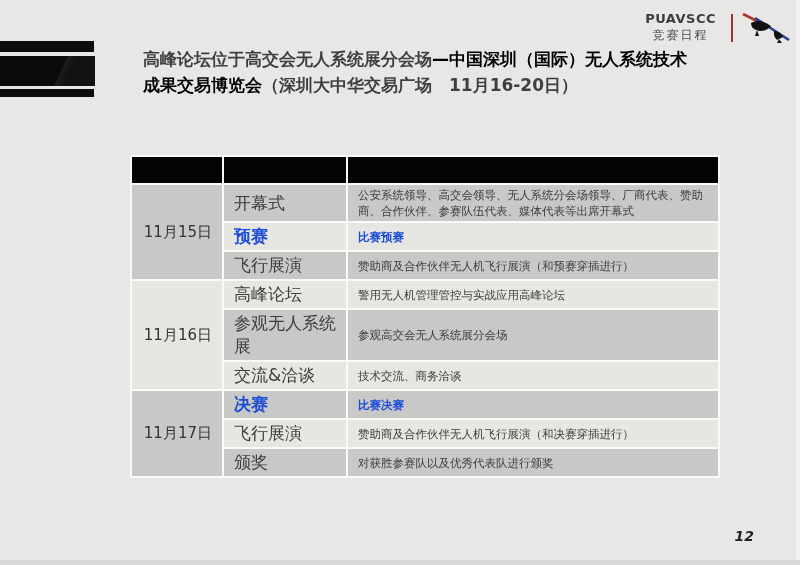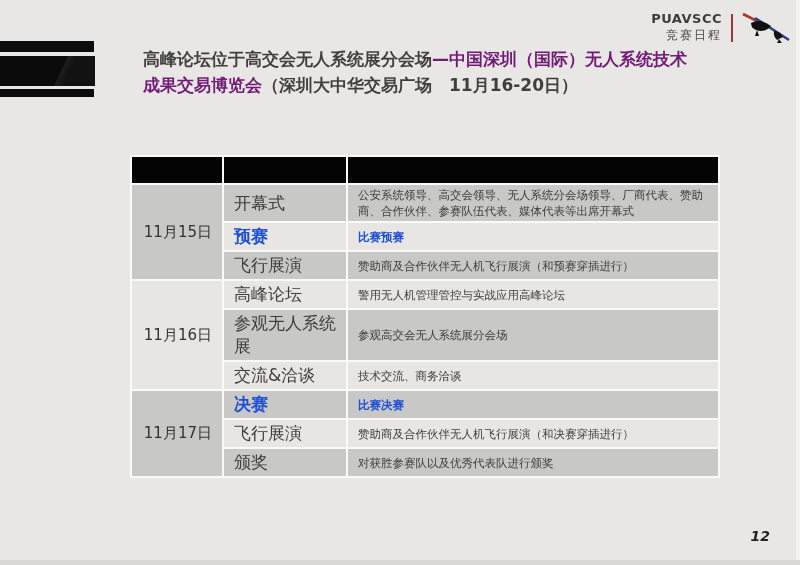--- a/index.html
+++ b/index.html
@@ -18,30 +18,30 @@
 
   
   .bar{position:absolute;left:0;background:#0c0c0c;}
   .bar-thin-top{top:41px;width:94px;height:11px;}
   .bar-thick{top:56px;width:95px;height:30px;
     background:linear-gradient(115deg,#0b0b0b 62%,#1e1e1e 63%,#121212 70%);}
   .bar-thin-bottom{top:89px;width:94px;height:8px;}
 
   
   .brand{position:absolute;top:9px;right:8px;display:flex;align-items:center;}
-  .brand-text{text-align:right;line-height:1.15;margin-right:9px;}
+  .brand-text{text-align:center;line-height:1.15;margin-right:15px;}
   .brand-name{font-size:13px;font-weight:700;color:#3c3c3c;letter-spacing:.5px;}
   .brand-sub{font-size:12px;color:#4a4a4a;letter-spacing:2px;margin-top:2px;}
   .brand-divider{width:2px;height:28px;background:#9c3338;margin-right:7px;}
   .drone{width:52px;height:37px;}
 
   
   .title{position:absolute;left:143px;top:46px;width:570px;
     font-size:17px;line-height:26px;font-weight:600;color:#3f3f3f;}
-  .title .red{color:#701a75;}
+  .title .red{color:#000000;}
   .title p{margin:0;}
   .title .line3{margin-top:8px;}
 
   
   table.schedule{
     position:absolute;left:130px;top:155px;width:588px;
     border-collapse:collapse;table-layout:fixed;
     font-size:12px;color:#3d3d3d;
   }
   table.schedule td,table.schedule th{
@@ -58,21 +58,21 @@
   .band-dark{background:#c8c8c6;}
   .band-light{background:#e7e6e3;}
   tr.r-tall{height:38px;}
   tr.r-std{height:24px;}
   tr.r-end{height:26px;}
   tr.bold td.event,tr.bold td.desc{font-weight:700;color:#1d4ed8;}
 
   
   .note{position:absolute;top:477px;left:418px;width:300px;text-align:right;
     font-size:12.5px;color:#3a3a3a;}
-  .pageno{position:absolute;top:528px;left:700px;width:70px;text-align:right;
+  .pageno{position:absolute;top:528px;left:684px;width:70px;text-align:right;
     font-size:14px;font-weight:800;font-style:italic;color:#222;}
 </style>
 </head>
 <body>
 
 <div class="slide">
 
   <div class="bar bar-thin-top"></div>
   <div class="bar bar-thick"></div>
   <div class="bar bar-thin-bottom"></div>

